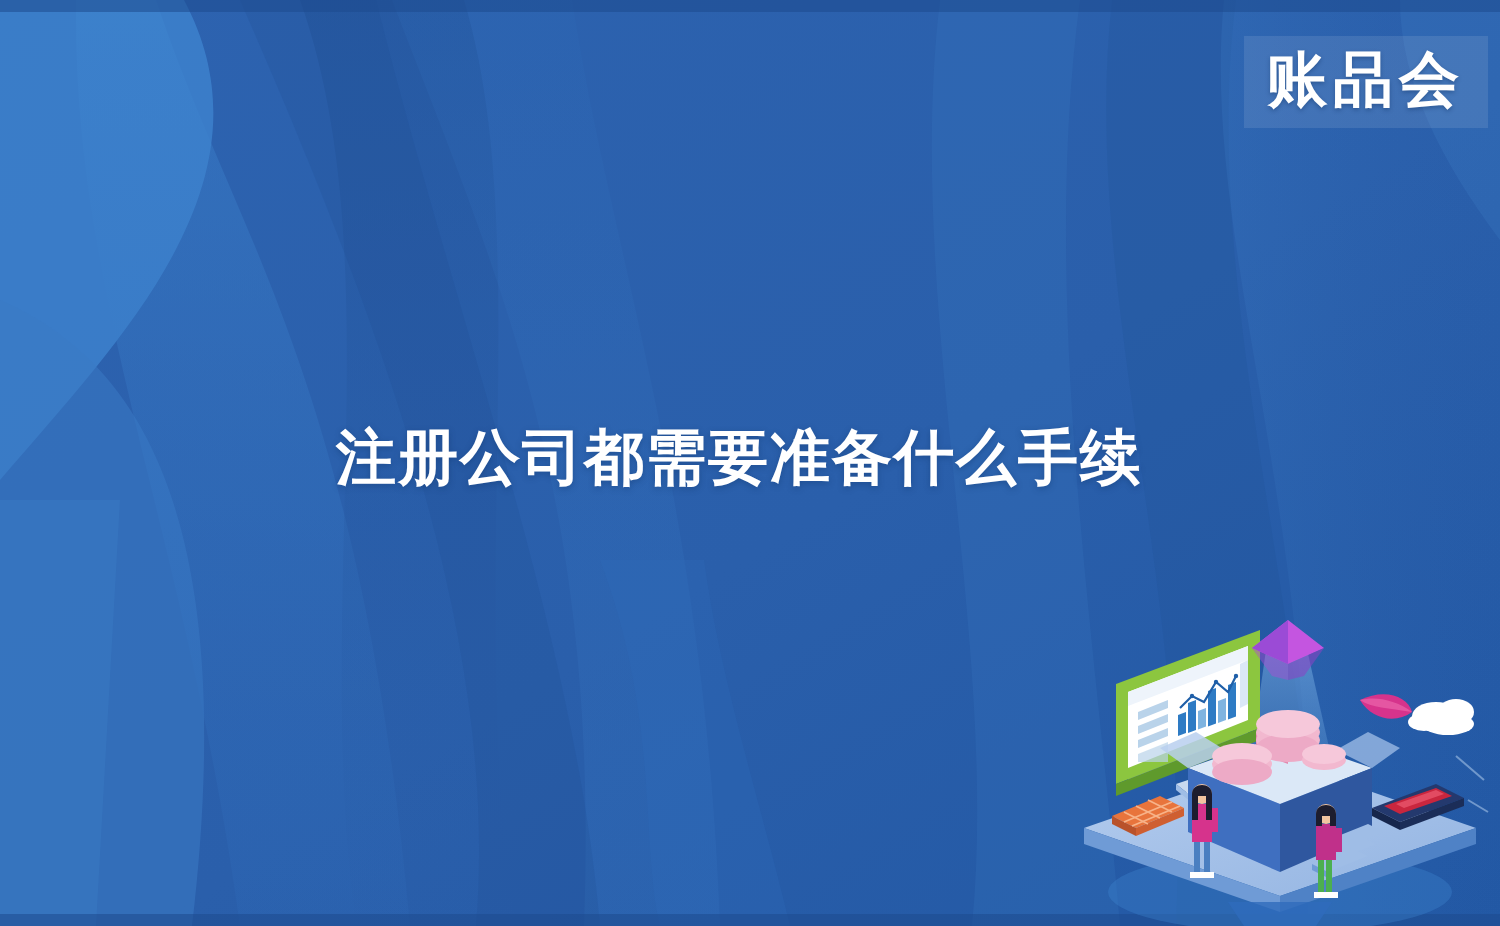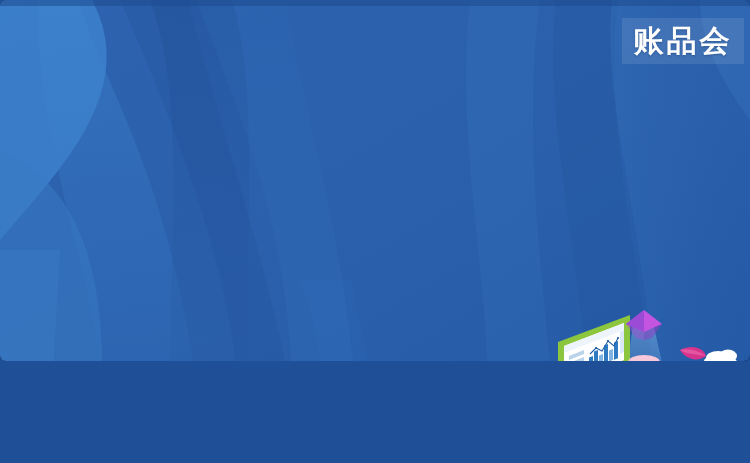--- a/index.html
+++ b/index.html
@@ -6,24 +6,23 @@
     margin: 0;
     padding: 0;
     background: #1f4f96;
   }
   body {
     font-family: "Liberation Sans", sans-serif;
   }
   .banner {
     position: relative;
     width: 750px;
-    height: 361px;
+    height: 463px;
     overflow: hidden;
     background: #000000;
-    border-radius: 6px;
   }
   .bg-layer {
     position: absolute;
     inset: 0;
     width: 750px;
     height: 463px;
   }
   
   .logo-wrap {
     position: absolute;
@@ -117,20 +116,21 @@
     <path d="M300,280 C330,360 320,420 330,463 L395,463 C380,400 360,340 352,280 Z" fill="#2f6cbb" opacity="0.28"></path>
 
     <rect x="0" y="0" width="750" height="6" fill="#1d4a8e" opacity="0.55"></rect>
     <rect x="0" y="457" width="750" height="6" fill="#1d4a8e" opacity="0.55"></rect>
   </svg>
 
   <div class="logo-wrap">
     <span class="logo-text">账品会</span>
   </div>
 
+  <div class="headline">注册公司都需要准备什么手续</div>
 
   <svg class="illustration" viewBox="0 0 222 167">
     <defs>
       <linearGradient id="beam" x1="0" y1="0" x2="0" y2="1">
         <stop offset="0%" stop-color="#7fb6e8" stop-opacity="0.55"></stop>
         <stop offset="100%" stop-color="#7fb6e8" stop-opacity="0"></stop>
       </linearGradient>
       <linearGradient id="platTop" x1="0" y1="0" x2="1" y2="1">
         <stop offset="0%" stop-color="#b5cdee"></stop>
         <stop offset="100%" stop-color="#93b4e2"></stop>

